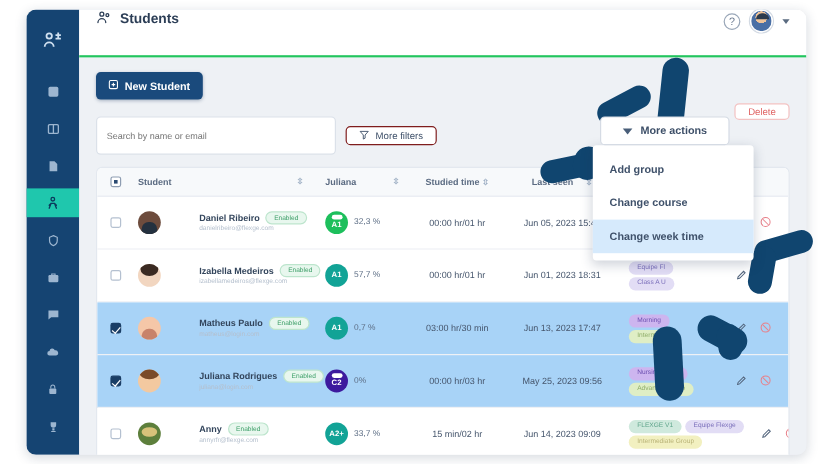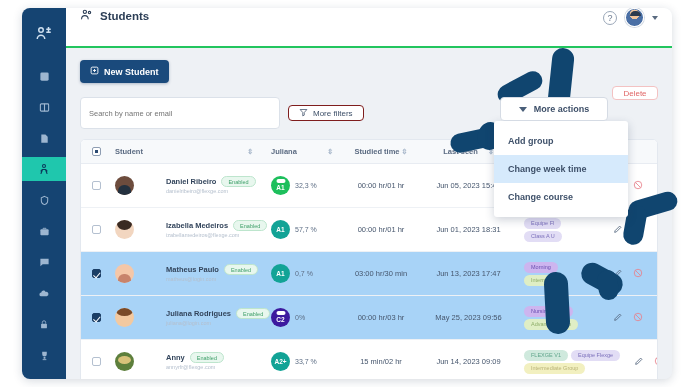--- a/index.html
+++ b/index.html
@@ -693,17 +693,17 @@
   <div class="blob" style="left:545px;top:272px;width:24px;height:62px;border-radius:12px;transform:rotate(-3deg);"></div>
   <div class="blob" style="left:580px;top:268px;width:44px;height:22px;border-radius:11px;transform:rotate(28deg);"></div>
   <div class="blob" style="left:598px;top:270px;width:20px;height:30px;border-radius:10px;transform:rotate(-8deg);"></div>
 
   <div class="more-actions-btn">
     <span class="chev-d"></span>
     <span>More actions</span>
   </div>
   <div class="menu">
     <div class="menu-item">Add group</div>
+    <div class="menu-item">Change course</div>
     <div class="menu-item hl">Change week time</div>
-    <div class="menu-item">Change course</div>
   </div>
 
 </div>
 
 </body></html>

